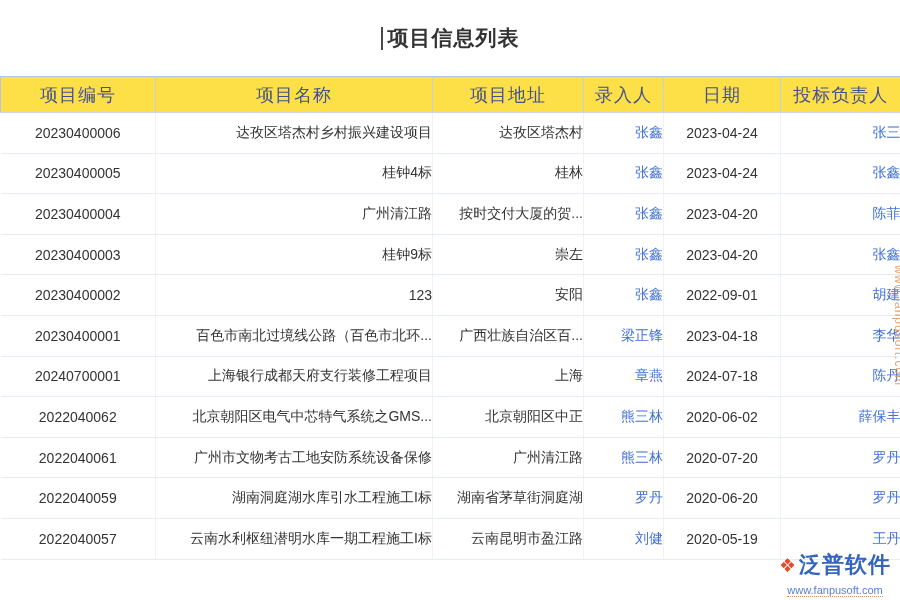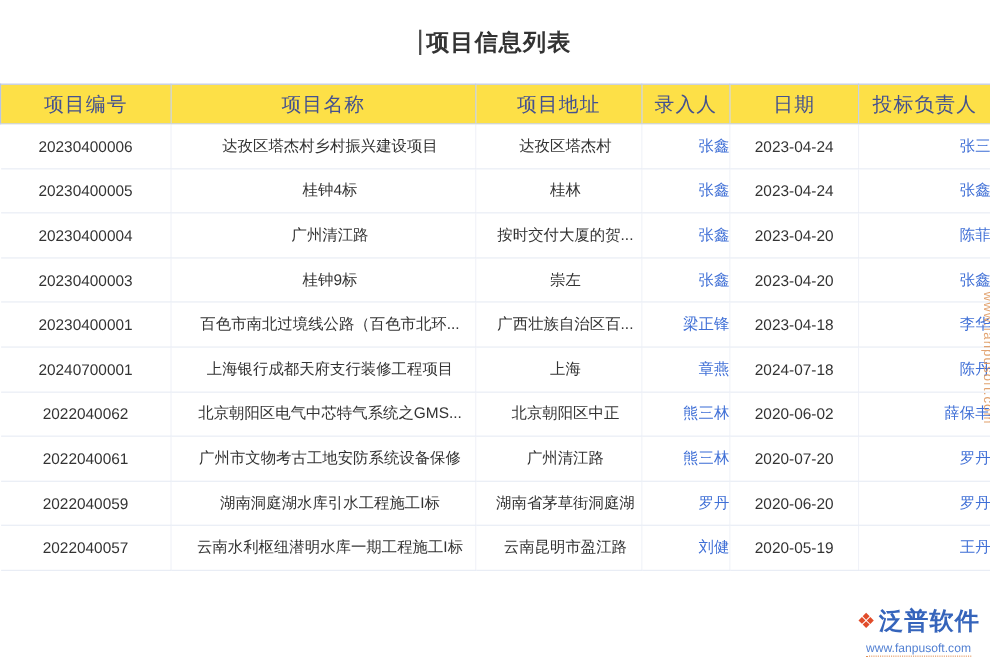--- a/index.html
+++ b/index.html
@@ -49,21 +49,21 @@
     font-size: 14px;
     color: #333333;
     border-bottom: 1px solid #e7ebf4;
     border-right: 1px solid #f0f2f8;
     white-space: nowrap;
     overflow: hidden;
     background: #ffffff;
   }
   tbody td:last-child { border-right: none; }
   td.c-center { text-align: center; }
-  td.c-left { text-align: center; padding-left: 12px; }
+  td.c-left { text-align: right; padding-left: 12px; }
   td.link { color: #3f6fd6; cursor: pointer; text-align: right; }
   
   .wm-side {
     position: absolute;
     right: -6px;
     top: 265px;
     writing-mode: vertical-rl;
     font-size: 12px;
     color: #df9a62;
     opacity: 0.9;
@@ -156,20 +156,28 @@
         </tr>
         <tr>
           <td class="c-center">20230400003</td>
           <td class="c-left">桂钟9标</td>
           <td class="c-left">崇左</td>
           <td class="c-center link">张鑫</td>
           <td class="c-center">2023-04-20</td>
           <td class="c-center link">张鑫</td>
         </tr>
         <tr>
+          <td class="c-center">20230400002</td>
+          <td class="c-left">123</td>
+          <td class="c-left">安阳</td>
+          <td class="c-center link">张鑫</td>
+          <td class="c-center">2022-09-01</td>
+          <td class="c-center link">胡建</td>
+        </tr>
+        <tr>
           <td class="c-center">20230400001</td>
           <td class="c-left">百色市南北过境线公路（百色市北环...</td>
           <td class="c-left">广西壮族自治区百...</td>
           <td class="c-center link">梁正锋</td>
           <td class="c-center">2023-04-18</td>
           <td class="c-center link">李华</td>
         </tr>
         <tr>
           <td class="c-center">20240700001</td>
           <td class="c-left">上海银行成都天府支行装修工程项目</td>

